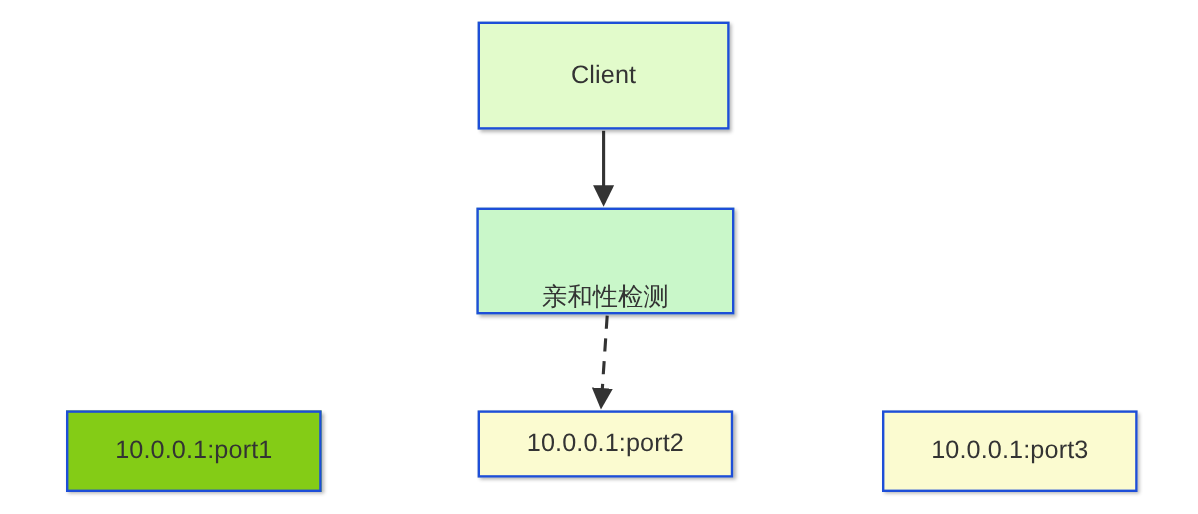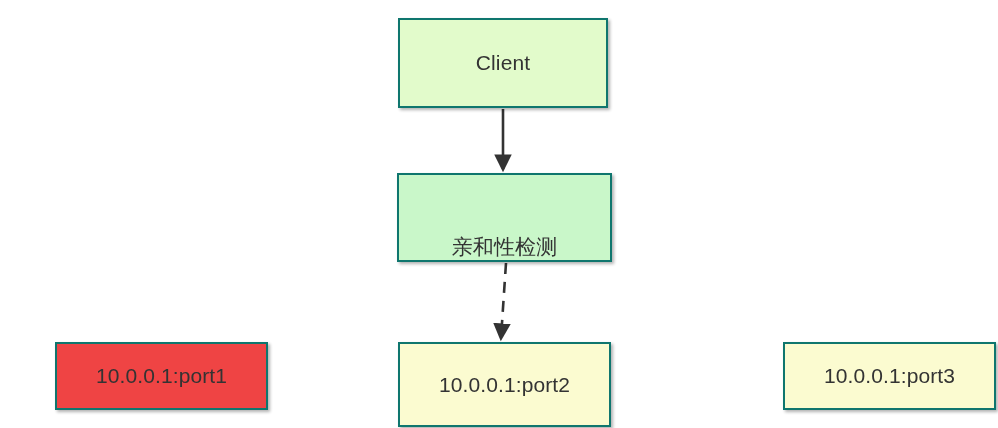--- a/index.html
+++ b/index.html
@@ -13,21 +13,21 @@
   #canvas {
     position: relative;
     width: 998px;
     height: 428px;
     background: #ffffff;
     overflow: hidden;
   }
   .node {
     position: absolute;
     box-sizing: border-box;
-    border: 2px solid #0f766e;
+    border: 2px solid #1d4ed8;
     box-shadow: 2px 2px 3px rgba(0,0,0,0.30);
     display: flex;
     align-items: center;
     justify-content: center;
     text-align: center;
   }
   .node-label {
     color: #333333;
     font-size: 21px;
     line-height: 1.2;
@@ -43,31 +43,30 @@
     left: 398px;  top: 18px;  width: 210px; height: 90px;
     background: #e2fbcb;
   }
   #node-affinity {
     left: 397px;  top: 173px; width: 215px; height: 89px;
     background: #c9f7c9;
     align-items: flex-end;
   }
   #node-port1 {
     left: 55px;   top: 342px; width: 213px; height: 68px;
-    background: #ef4444;
+    background: #84cc16;
   }
   #node-port2 {
-    left: 398px;  top: 342px; width: 213px; height: 85px;
+    left: 398px;  top: 342px; width: 213px; height: 56px;
     background: #fbfbd0;
     text-align: right;
   }
   #node-port3 {
     left: 735px;  top: 342px; width: 213px; height: 68px;
     background: #fbfbd0;
-    margin-left: 48px;
   }
   #edges {
     position: absolute;
     left: 0; top: 0;
     width: 998px;
     height: 428px;
     pointer-events: none;
   }
 </style>
 </head>

